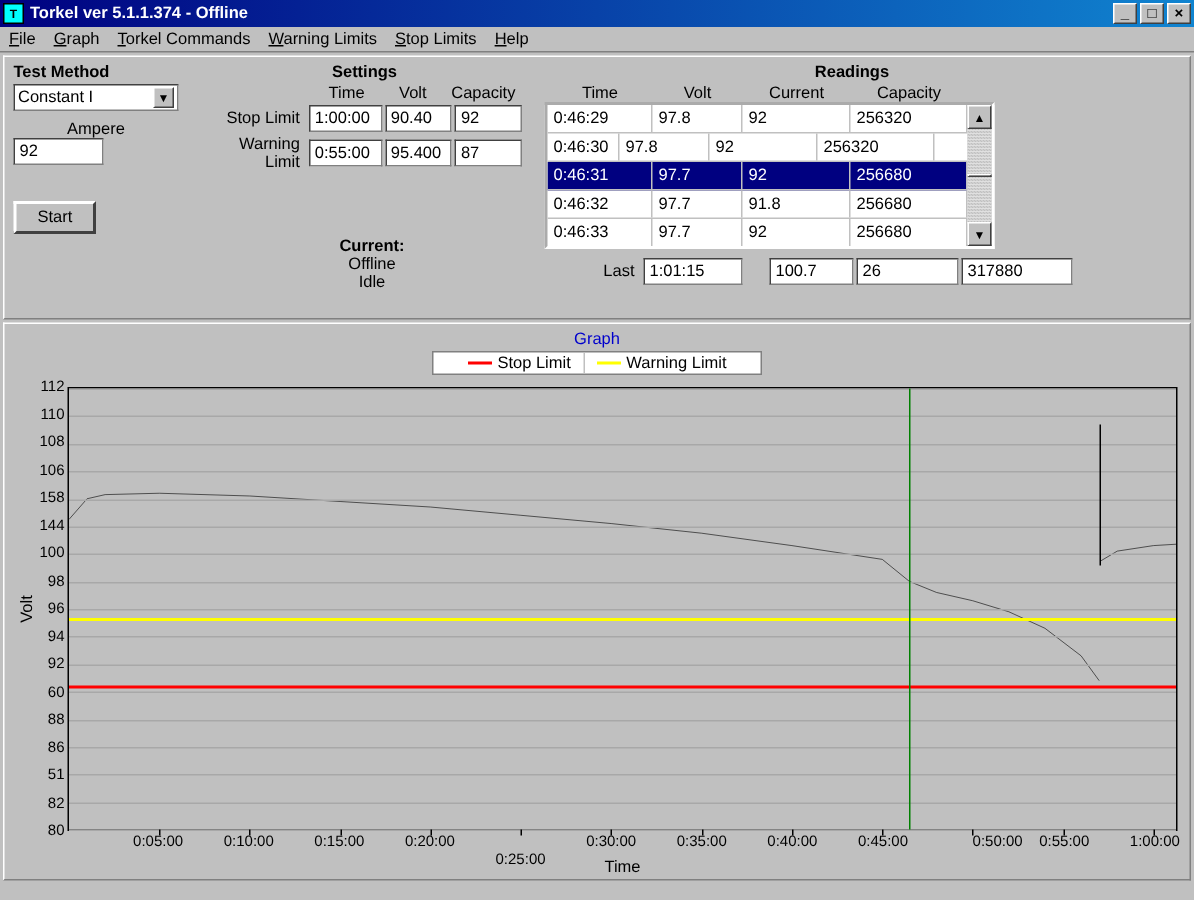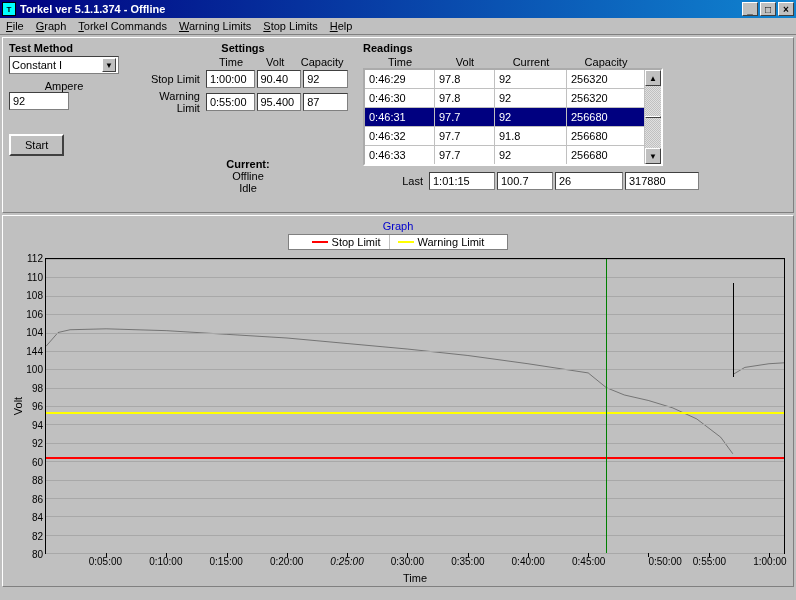--- a/index.html
+++ b/index.html
@@ -200,37 +200,37 @@
     </div>
   </div>
 
   <div class="status">
     <div style="font-weight:bold;">Current:</div>
     <div>Offline</div>
     <div>Idle</div>
   </div>
 
   <div class="readings">
-    <div class="group-title" style="text-align:left;">Readings</div>
+    <div class="group-title" style="text-align:center;">Readings</div>
     <div class="hdr" style="margin-left:2px;">
       <div class="col-t">Time</div>
       <div class="col-v">Volt</div>
       <div class="col-c">Current</div>
       <div class="col-cap">Capacity</div>
     </div>
     <div class="readings-table" style="width:300px;">
       <div class="readings-rows" id="readings-rows">
           <div class="rrow">
             <div style="width: 70px;">0:46:29</div>
             <div style="width: 60px;">97.8</div>
             <div style="width: 72px;">92</div>
             <div style="width: 78px;">256320</div>
           </div>
           <div class="rrow">
-            <div style="width: 70px;">0:46:30</div>
+            <div style="width: 48px;">0:46:30</div>
             <div style="width: 60px;">97.8</div>
             <div style="width: 72px;">92</div>
             <div style="width: 78px;">256320</div>
           </div>
           <div class="rrow sel">
             <div style="width: 70px;">0:46:31</div>
             <div style="width: 60px;">97.7</div>
             <div style="width: 72px;">92</div>
             <div style="width: 78px;">256680</div>
           </div>
@@ -253,21 +253,21 @@
           <div class="sthumb"></div>
         </div>
         <div class="sbtn">▼</div>
       </div>
     </div>
     <div class="lastrow">
       <div class="lbl">Last</div>
       <div class="input" style="width:66px;">
           <span>1:01:15</span>
         </div>
-      <div class="input" style="width:56px;">
+      <div class="input" style="width:56px;margin-left:16px;">
           <span>100.7</span>
         </div>
       <div class="input" style="width:68px;">
           <span>26</span>
         </div>
       <div class="input" style="width:74px;">
           <span>317880</span>
         </div>
     </div>
   </div>
@@ -283,31 +283,31 @@
     <div class="legend-item">
       <div class="lswatch" style="background:#ffff00;"></div>
       <span>Warning Limit</span>
     </div>
   </div>
   <div class="plot-wrap">
     <div class="yaxis" id="yaxis">
       <div class="ylabel-v">Volt</div>
     <div class="ytick" style="top: calc(100%);">80</div>
         <div class="ytick" style="top: calc(93.75%);">82</div>
-        <div class="ytick" style="top: calc(87.5%);">84</div>
+        <div class="ytick" style="top: calc(87.5%);">51</div>
         <div class="ytick" style="top: calc(81.25%);">86</div>
         <div class="ytick" style="top: calc(75%);">88</div>
         <div class="ytick" style="top: calc(68.75%);">60</div>
         <div class="ytick" style="top: calc(62.5%);">92</div>
         <div class="ytick" style="top: calc(56.25%);">94</div>
         <div class="ytick" style="top: calc(50%);">96</div>
         <div class="ytick" style="top: calc(43.75%);">98</div>
         <div class="ytick" style="top: calc(37.5%);">100</div>
         <div class="ytick" style="top: calc(31.25%);">144</div>
-        <div class="ytick" style="top: calc(25%);">104</div>
+        <div class="ytick" style="top: calc(25%);">158</div>
         <div class="ytick" style="top: calc(18.75%);">106</div>
         <div class="ytick" style="top: calc(12.5%);">108</div>
         <div class="ytick" style="top: calc(6.25%);">110</div>
         <div class="ytick" style="top: calc(0%);">112</div>
       </div>
     <div class="plot" id="plot">
       <svg class="curve" id="curve" preserveAspectRatio="none" viewBox="0 0 100 100">
           <path d="M0,29.6875 L1.6326530612244898,25 L3.2653061224489797,24.062500000000007 L8.16326530612245,23.749999999999982 L16.3265306122449,24.374999999999993 L24.489795918367346,25.625000000000007 L32.6530612244898,26.874999999999982 L40.816326530612244,28.750000000000007 L48.97959183673469,30.624999999999993 L57.14285714285714,32.8125 L65.3061224489796,35.625000000000014 L73.46938775510205,38.750000000000014 L75.91836734693878,43.75 L78.36734693877551,46.24999999999999 L81.63265306122449,48.125000000000014 L84.89795918367346,50.62500000000001 L88.16326530612245,54.375000000000014 L91.42857142857143,60.625000000000014 L93.06122448979592,66.25000000000001 M93.22448979591837,39.0625 L94.6938775510204,36.87499999999999 L97.95918367346938,35.625000000000014 L100,35.31249999999999 " stroke="#000" stroke-width="0.4" fill="none" vector-effect="non-scaling-stroke"></path>
         </svg>
     <div class="grid-h" style="top: 100%;"></div>
@@ -343,21 +343,21 @@
         <div class="limit-line" style="top: 51.875%; background: rgb(255, 255, 0);"></div>
         <div class="cursor-line" style="left: 75.9184%; background: rgb(0, 128, 0);"></div>
         <div class="cursor-line" style="left: 93.0612%; background: rgb(0, 0, 0); top: 8%; bottom: 60%;"></div>
       </div>
     <div class="xaxis" id="xaxis">
       <div class="xlabel" style="bottom:-2px;position:absolute;left:50%;transform:translateX(-50%);">Time</div>
     <div class="xtick" style="left: 8.16327%; top: 2px;">0:05:00</div>
         <div class="xtick" style="left: 16.3265%; top: 2px;">0:10:00</div>
         <div class="xtick" style="left: 24.4898%; top: 2px;">0:15:00</div>
         <div class="xtick" style="left: 32.6531%; top: 2px;">0:20:00</div>
-        <div class="xtick" style="left: 40.8163%; top: 2px; font-style: italic;">0:25:00</div>
+        <div class="xtick" style="left: 40.8163%; top: 14px;">0:25:00</div>
         <div class="xtick" style="left: 48.9796%; top: 2px;">0:30:00</div>
         <div class="xtick" style="left: 57.1429%; top: 2px;">0:35:00</div>
         <div class="xtick" style="left: 65.3061%; top: 2px;">0:40:00</div>
         <div class="xtick" style="left: 73.4694%; top: 2px;">0:45:00</div>
         <div class="xtick" style="left: 81.6327%; top: 2px; margin-left: 16px;">0:50:00</div>
         <div class="xtick" style="left: 89.7959%; top: 2px;">0:55:00</div>
         <div class="xtick" style="left: 97.9592%; top: 2px;">1:00:00</div>
       </div>
   </div>
 </div>

